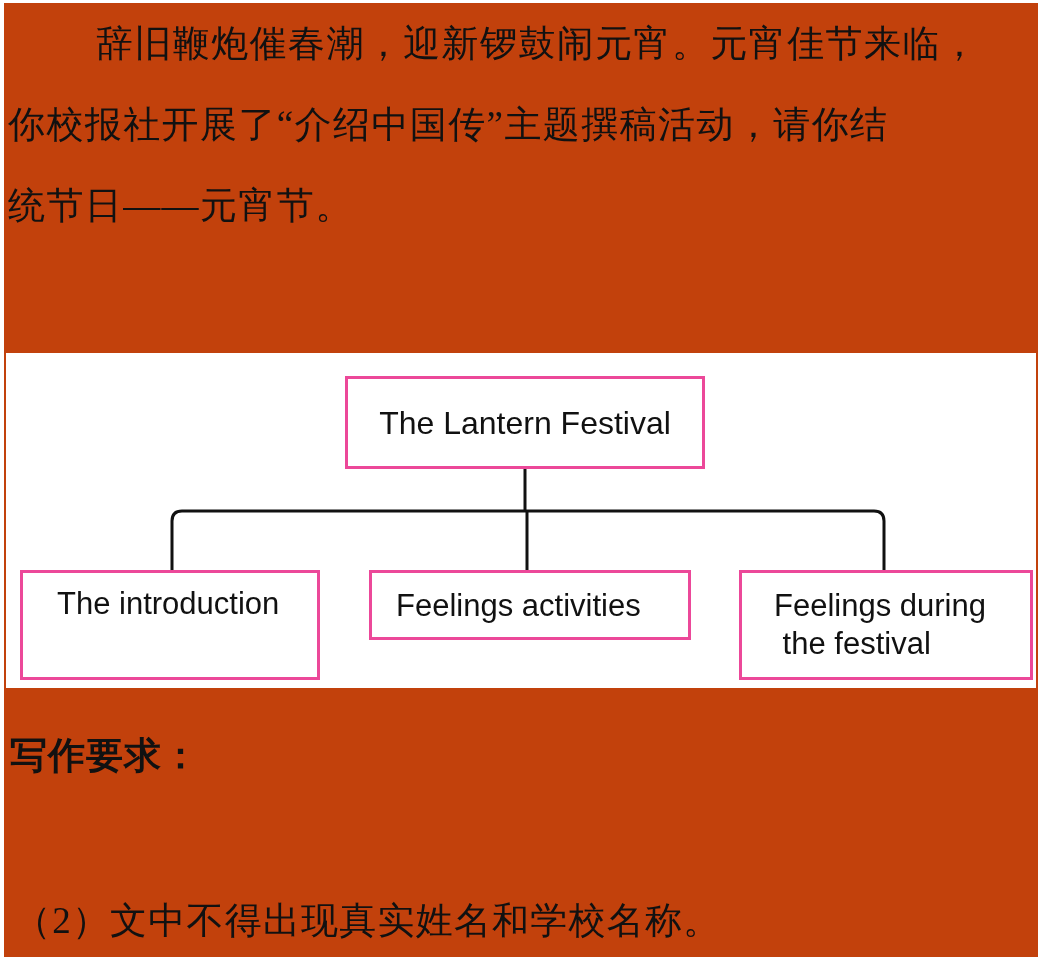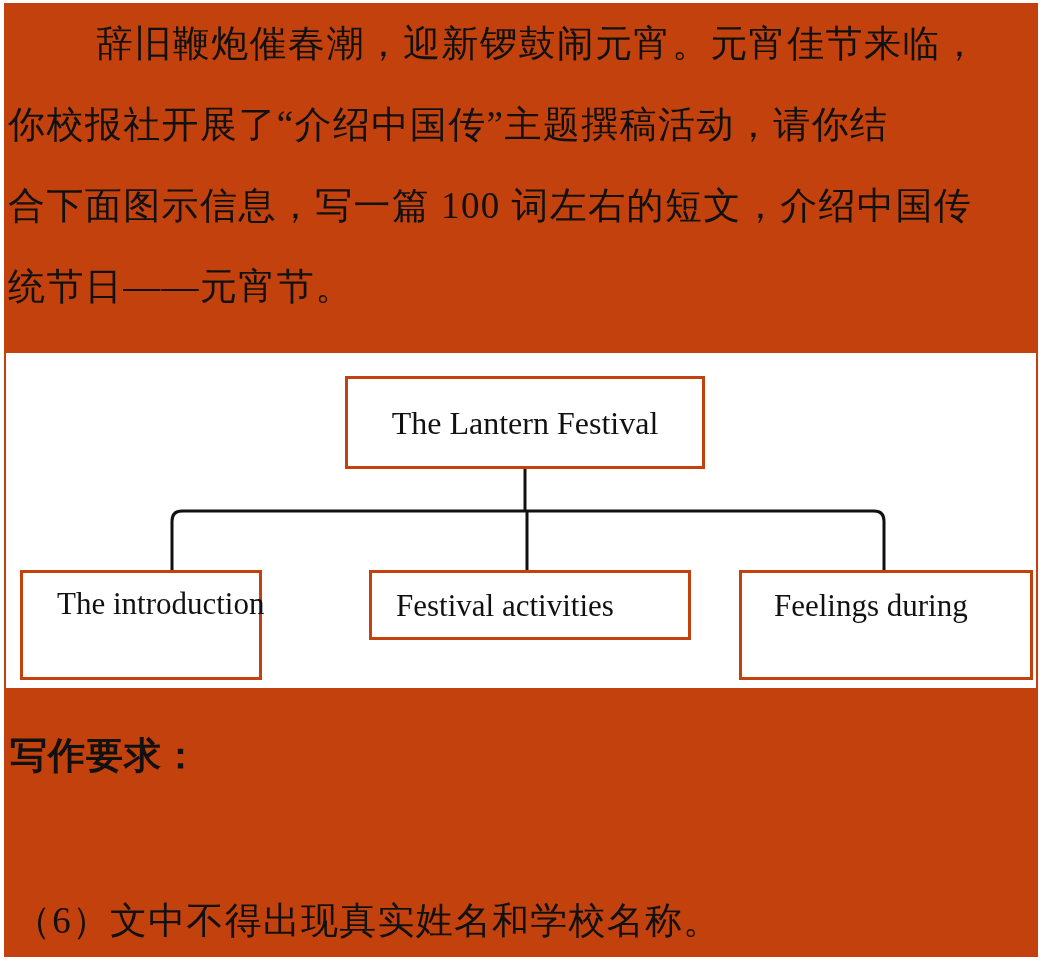--- a/index.html
+++ b/index.html
@@ -48,36 +48,36 @@
       height: 335px;
       background: #ffffff;
     }
     .diagram svg {
       position: absolute;
       left: 0;
       top: 0;
     }
     .box {
       position: absolute;
-      border: 3px solid #c2410c;
+      border: 3px solid #ec4899;
       background: #fff;
       box-sizing: border-box;
-      font-family: Liberation Serif, serif;
+      font-family: Liberation Sans, sans-serif;
       font-size: 31px;
       line-height: 38px;
       color: #111;
     }
     .box .t { display: block; white-space: nowrap; }
     .box-root {
       left: 339px; top: 23px; width: 360px; height: 93px;
       display: flex; align-items: center; justify-content: center;
       font-size: 32px;
     }
     .box-intro {
-      left: 14px; top: 217px; width: 242px; height: 110px;
+      left: 14px; top: 217px; width: 300px; height: 110px;
       padding: 12px 0 0 34px;
     }
     .box-activities {
       left: 363px; top: 217px; width: 322px; height: 70px;
       padding: 14px 0 0 24px;
     }
     .box-feelings {
       left: 733px; top: 217px; width: 294px; height: 110px;
       padding: 14px 0 0 32px;
     }
@@ -104,21 +104,20 @@
     .req-2 { top: 893px; }
   </style>
 </head>
 <body>
 
 <div class="page">
 
   <div class="para">
     <span class="line first">辞旧鞭炮催春潮，迎新锣鼓闹元宵。元宵佳节来临，</span>
     <span class="line">你校报社开展了“介绍中国传”主题撰稿活动，请你结</span>
-    <span class="line">合下面图示信息，写一篇 100 词左右的短文，介绍中国传</span>
     <span class="line">统节日——元宵节。</span>
   </div>
 
   <div class="diagram">
     <svg width="1030" height="335" viewBox="0 0 1030 335">
       <g fill="none" stroke="#111" stroke-width="3">
 
         <line x1="519" y1="116" x2="519" y2="158"></line>
 
         <path d="M166 217 L166 168 Q166 158 176 158 L868 158 Q878 158 878 168 L878 217"></path>
@@ -129,24 +128,25 @@
 
     <div class="box box-root">
       <span class="t">The Lantern Festival</span>
     </div>
 
     <div class="box box-intro">
       <span class="t">The introduction</span>
     </div>
 
     <div class="box box-activities">
-      <span class="t">Festival activities</span>
+      <span class="t">Feelings activities</span>
     </div>
 
     <div class="box box-feelings">
       <span class="t">Feelings during</span>
+      <span class="t" style="white-space:pre;"> the festival</span>
     </div>
   </div>
 
   <div class="req-title">写作要求：</div>
-  <div class="req-item req-2">（6）文中不得出现真实姓名和学校名称。</div>
+  <div class="req-item req-2">（2）文中不得出现真实姓名和学校名称。</div>
 
 </div>
 
 </body></html>

